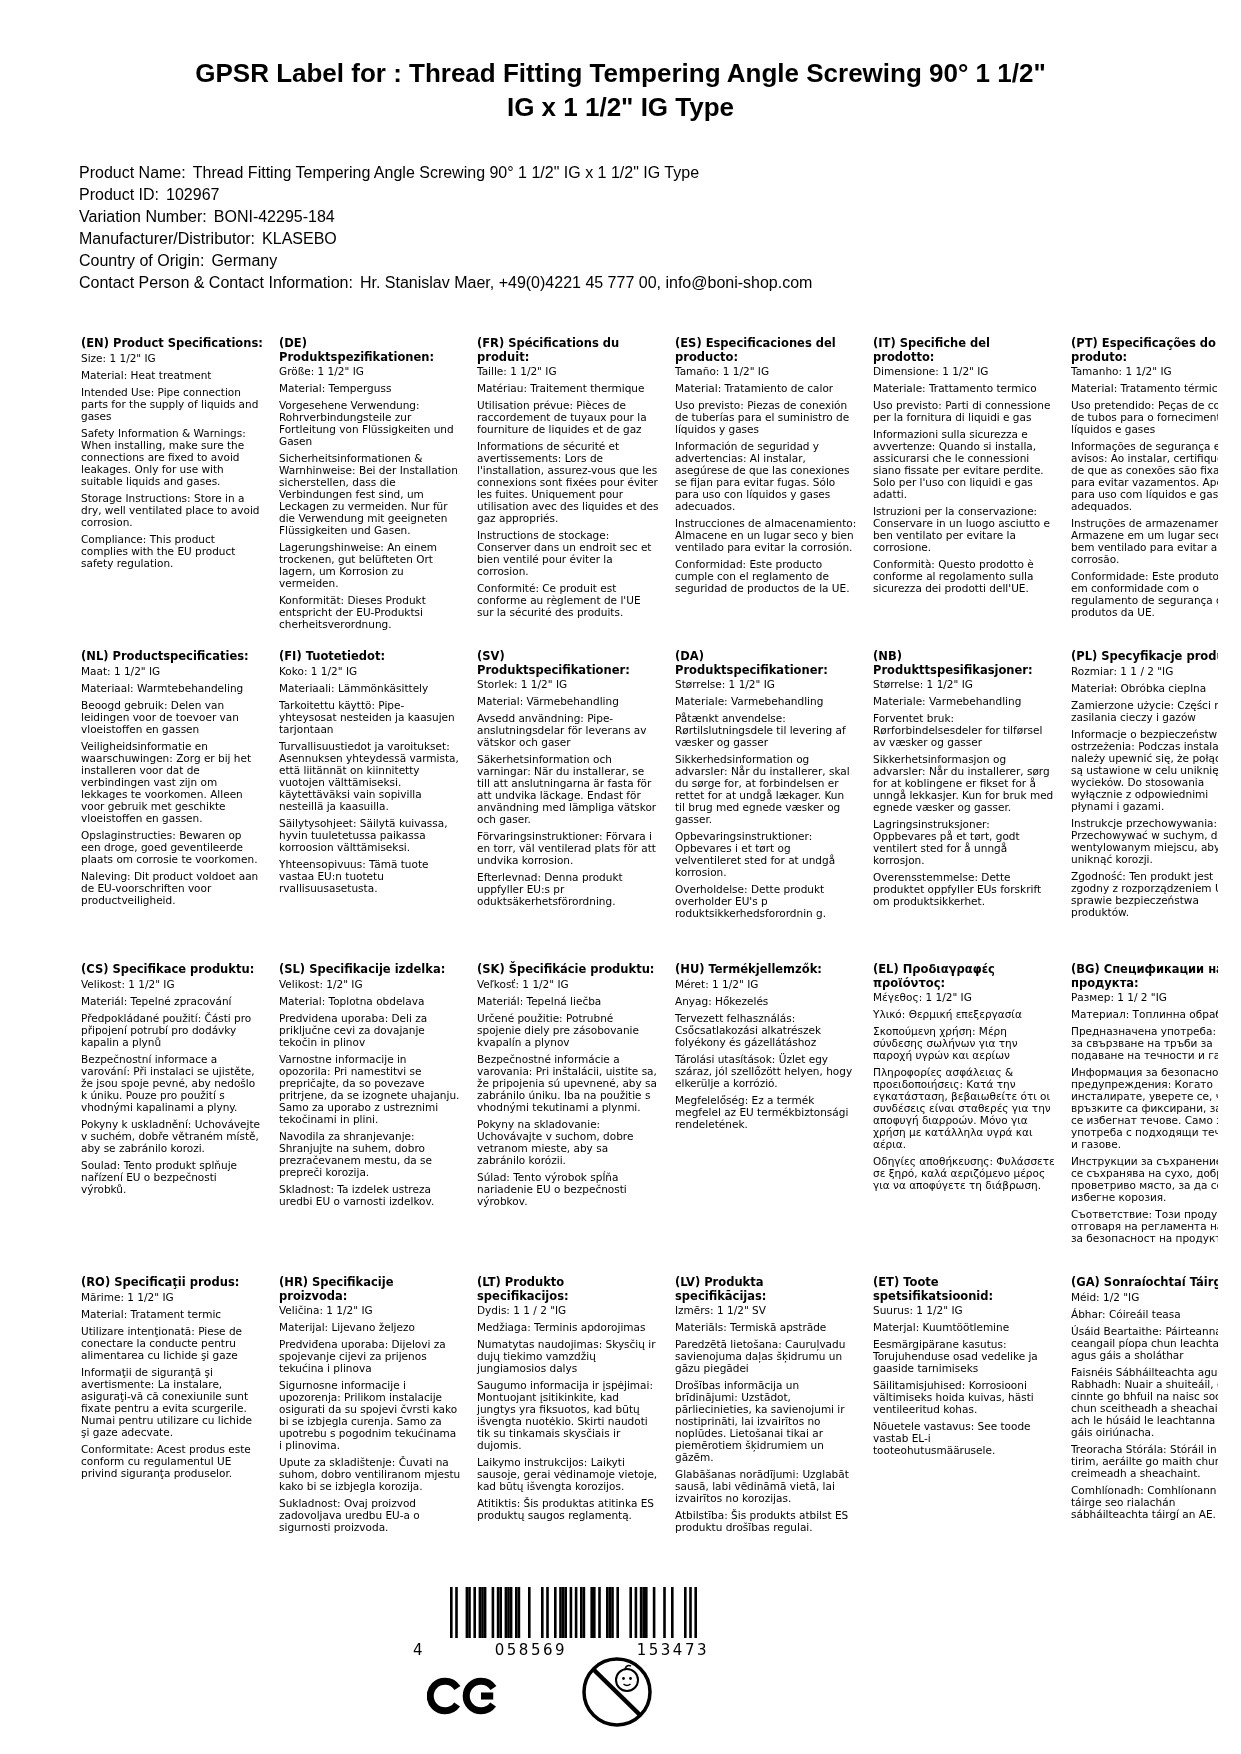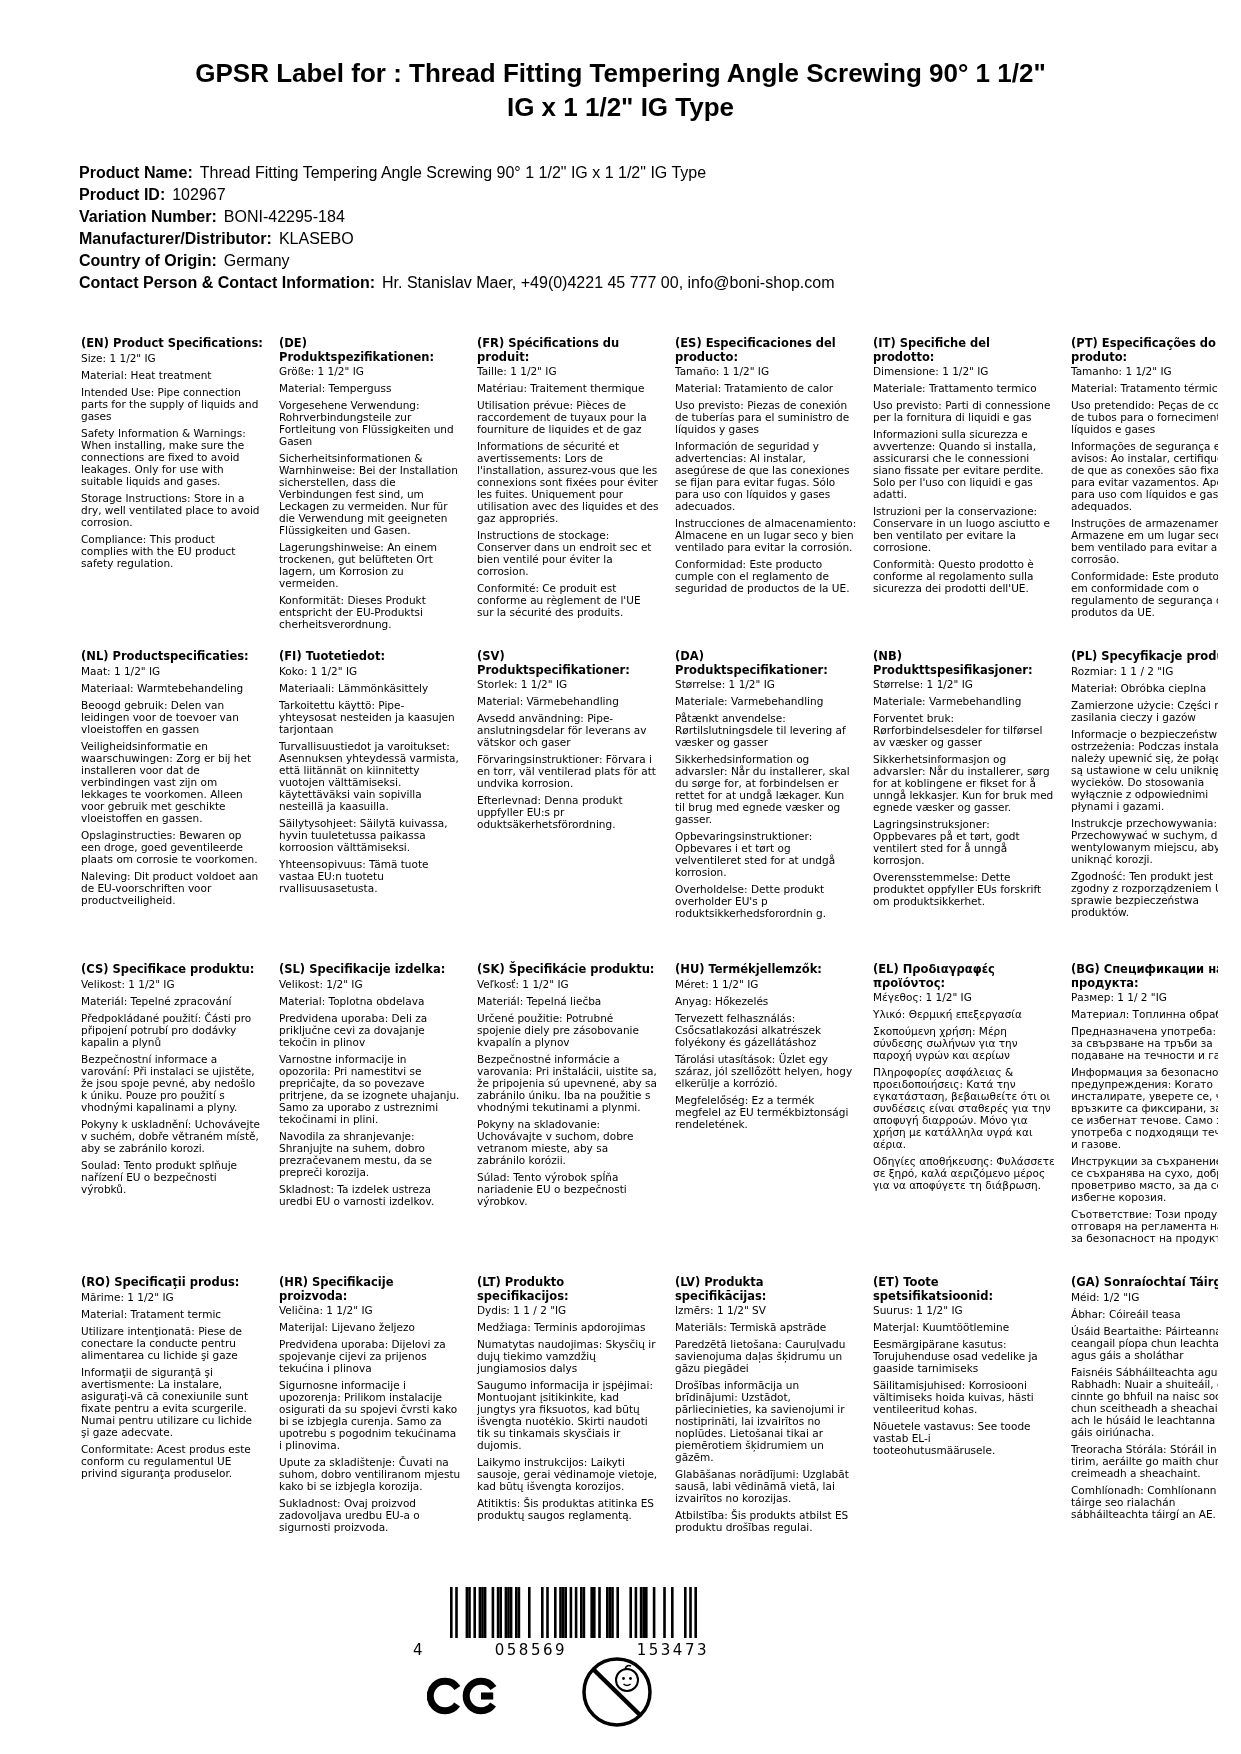--- a/index.html
+++ b/index.html
@@ -12,21 +12,21 @@
   .title{
     position:absolute; top:56px; left:0; width:100%; text-align:center;
     font-family:"Liberation Sans", sans-serif; font-weight:bold;
     font-size:26px; line-height:34px;
   }
   .product-info{
     position:absolute; top:162px; left:56px;
     font-family:"Liberation Sans", sans-serif; font-size:16px; line-height:22px;
   }
   .info-row{ white-space:nowrap; }
-  .info-label{ font-weight:bold; }
+  .info-label{ font-weight:normal; }
   .info-value{ margin-left:7px;text-align:center; }
   .spec-grid{
     position:absolute; top:337px; left:58px; width:1166px;
     display:grid; grid-template-columns:repeat(6,182px);
     grid-auto-rows:313px; column-gap:16px;
   }
   .spec-block{ overflow:visible; }
   .spec-heading{ font-size:11.5px; font-weight:bold; line-height:13.5px; }
   .spec-par{ font-size:10.5px; line-height:12px; margin-top:5px; }
   .spec-par:first-child{ margin-top:1px; }
@@ -176,20 +176,21 @@
           <p class="spec-par">Yhteensopivuus: Tämä tuote vastaa EU:n tuotetu rvallisuusasetusta.</p>
         </div>
   </section>
 
   <section class="spec-block">
     <h3 class="spec-heading">(SV) Produktspecifikationer:</h3>
     <div class="spec-paragraphs">
           <p class="spec-par">Storlek: 1 1/2" IG</p>
           <p class="spec-par">Material: Värmebehandling</p>
           <p class="spec-par">Avsedd användning: Pipe-anslutningsdelar för leverans av vätskor och gaser</p>
+          <p class="spec-par">Säkerhetsinformation och varningar: När du installerar, se till att anslutningarna är fasta för att undvika läckage. Endast för användning med lämpliga vätskor och gaser.</p>
           <p class="spec-par">Förvaringsinstruktioner: Förvara i en torr, väl ventilerad plats för att undvika korrosion.</p>
           <p class="spec-par">Efterlevnad: Denna produkt uppfyller EU:s pr oduktsäkerhetsförordning.</p>
         </div>
   </section>
 
   <section class="spec-block">
     <h3 class="spec-heading">(DA) Produktspecifikationer:</h3>
     <div class="spec-paragraphs">
           <p class="spec-par">Størrelse: 1 1/2" IG</p>
           <p class="spec-par">Materiale: Varmebehandling</p>

